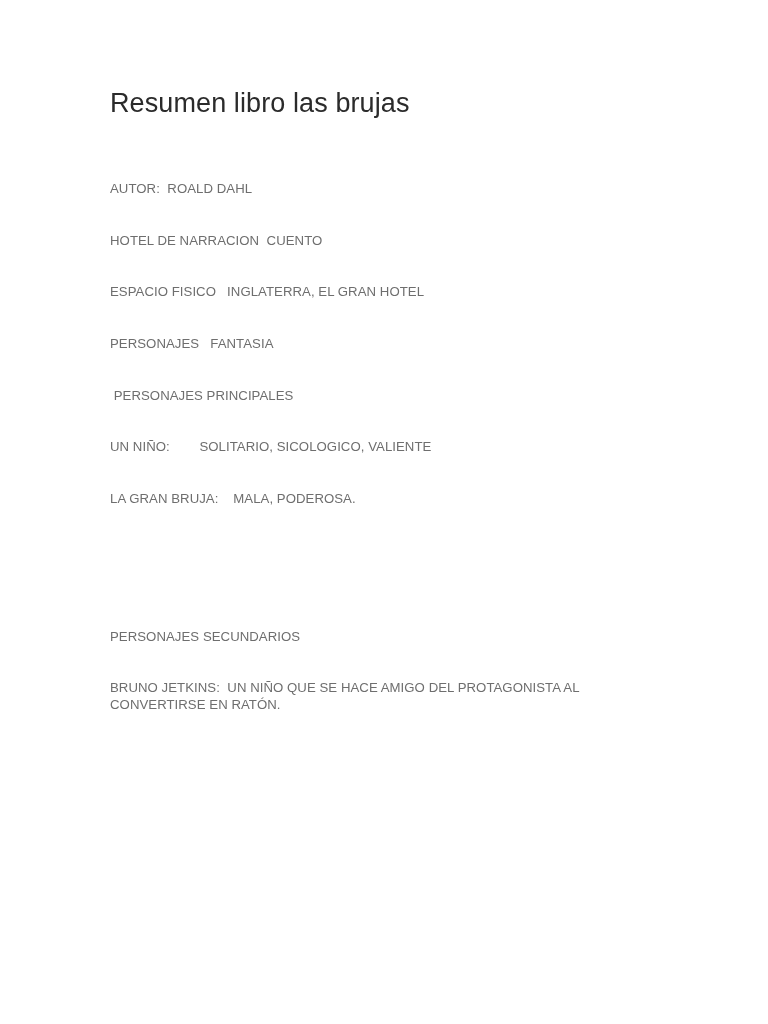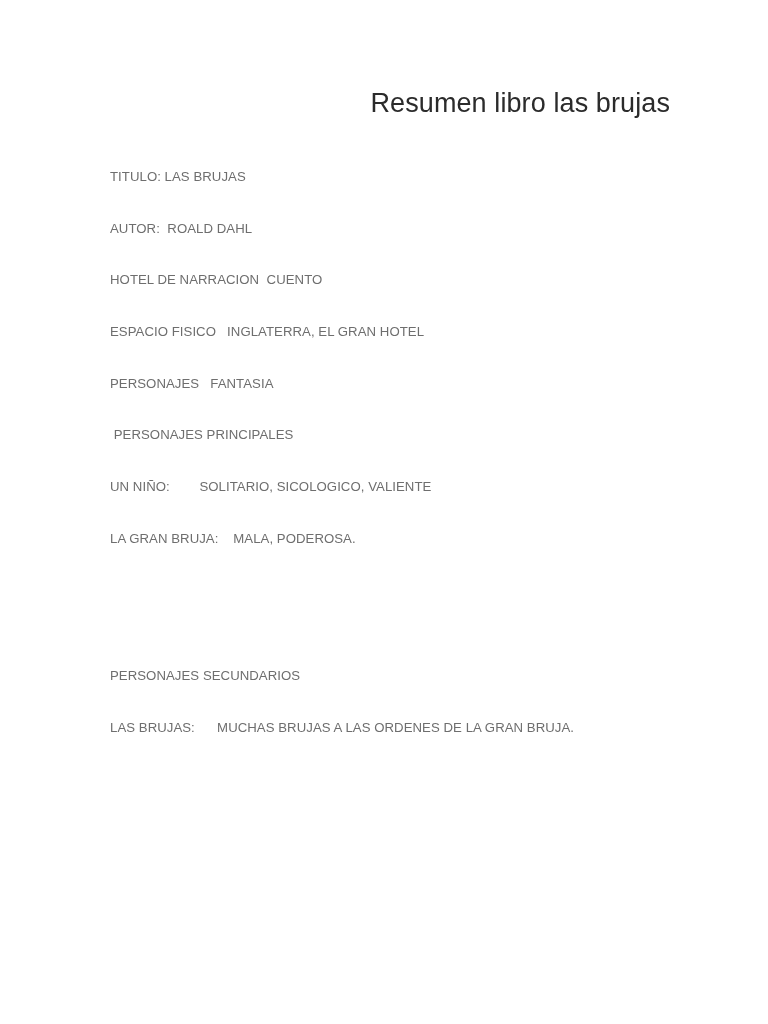--- a/index.html
+++ b/index.html
@@ -30,23 +30,22 @@
     width: 560px;
   }
 
   
   .doc-title {
     font-size: 27px;
     font-weight: 400;
     color: #2b2b2b;
     letter-spacing: 0.1px;
     line-height: 1.18;
-    margin: 0 0 14px 0;
+    margin: 0 0 26px 0;
     white-space: pre-wrap;
-    text-align: right;
   }
 
   
   .meta-block {
     font-size: 13.2px;
     line-height: 17.2px;
     color: #6e6e6e;
     letter-spacing: 0.05px;
     white-space: pre-wrap;
   }
@@ -62,33 +61,32 @@
 </style>
 </head>
 <body>
 
 <div class="page">
   <div class="content">
 
     <h1 class="doc-title">Resumen libro las brujas</h1>
 
     <div class="meta-block">
-      <div class="meta-line">TITULO: LAS BRUJAS</div>
       <div class="meta-line">AUTOR:  ROALD DAHL</div>
       <div class="meta-line">HOTEL DE NARRACION  CUENTO</div>
       <div class="meta-line">ESPACIO FISICO   INGLATERRA, EL GRAN HOTEL</div>
       <div class="meta-line">PERSONAJES   FANTASIA</div>
       <div class="meta-line"> PERSONAJES PRINCIPALES</div>
       <div class="meta-line">UN NIÑO:        SOLITARIO, SICOLOGICO, VALIENTE</div>
       <div class="meta-line">LA GRAN BRUJA:    MALA, PODEROSA.</div>
 
       <div class="meta-spacer"></div>
 
       <div class="meta-line">PERSONAJES SECUNDARIOS</div>
-      <div class="meta-line">LAS BRUJAS:      MUCHAS BRUJAS A LAS ORDENES DE LA GRAN BRUJA.</div>
+      <div class="meta-line">BRUNO JETKINS:  UN NIÑO QUE SE HACE AMIGO DEL PROTAGONISTA AL CONVERTIRSE EN RATÓN.</div>
 
       <div class="meta-spacer"></div>
 
       
     </div>
 
   </div>
 </div>
 
 </body></html>

